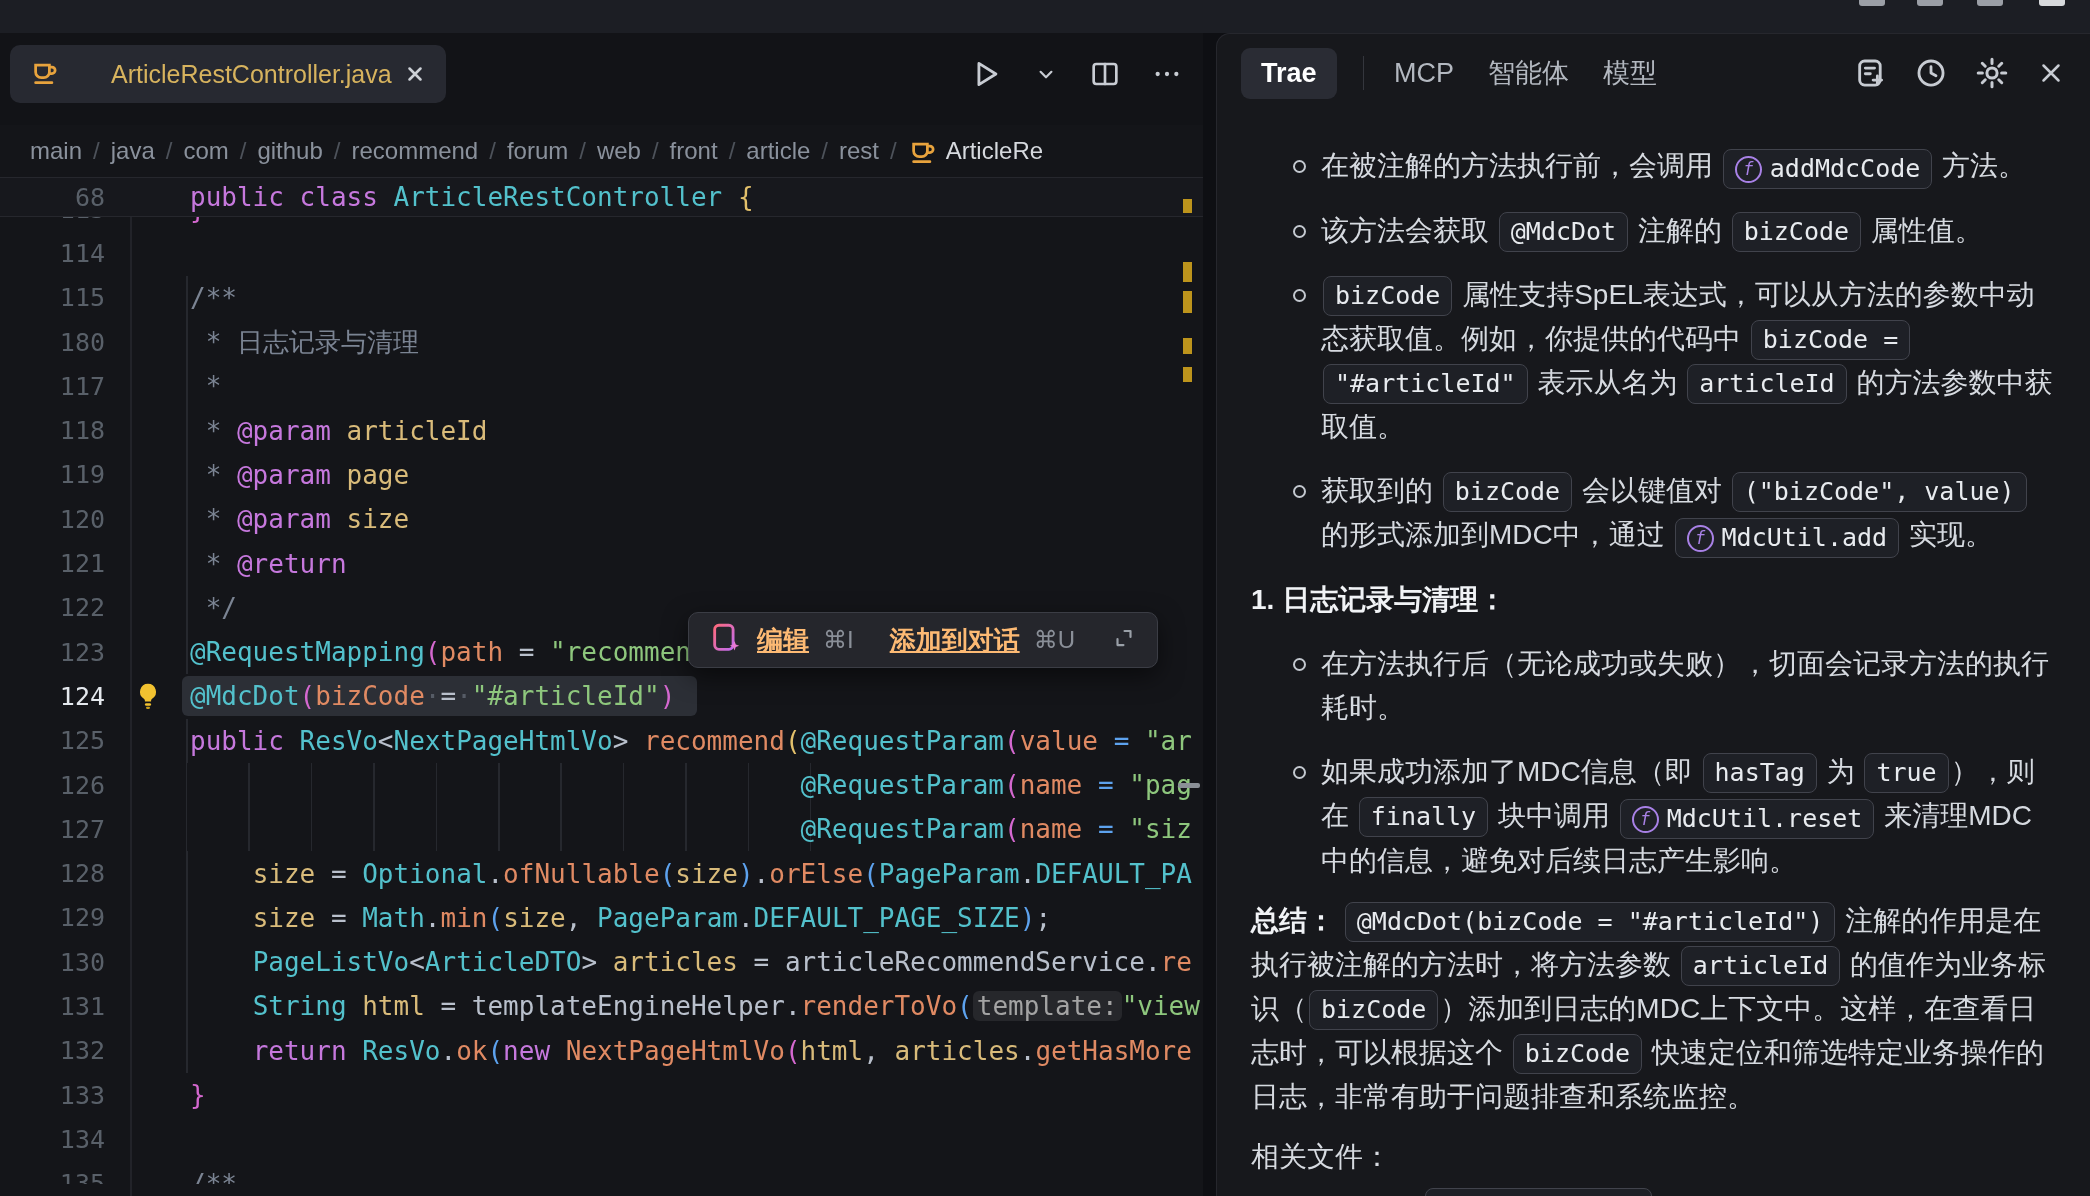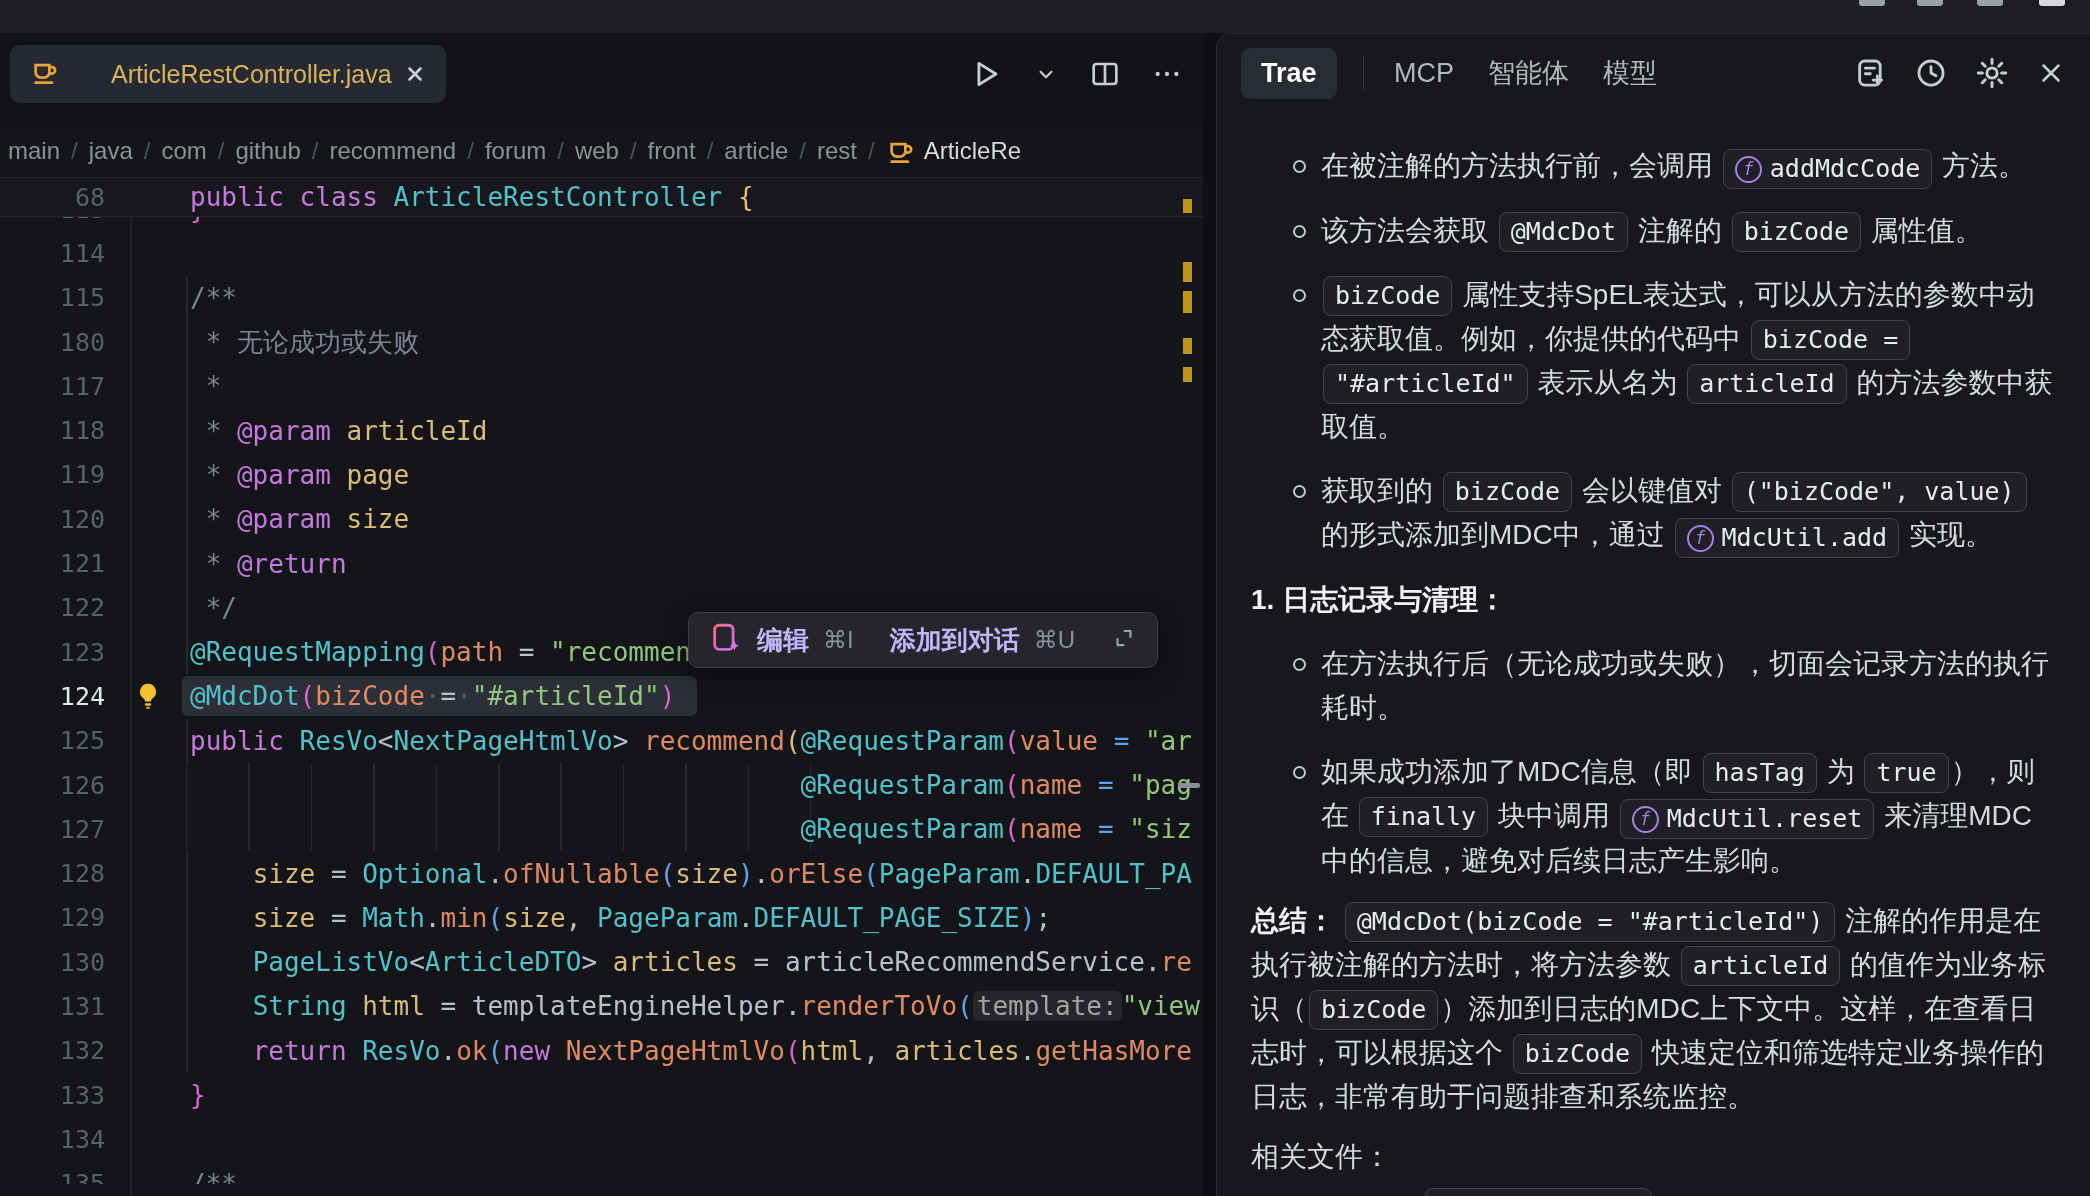--- a/index.html
+++ b/index.html
@@ -13,21 +13,21 @@
   
   .editor { position:absolute; left:0; top:33px; width:1203px; height:1163px;
             background:#141519; overflow:hidden; }
   .tabstrip { position:relative; height:92px; background:#121317; }
   .tab { position:absolute; left:10px; top:12px; height:58px; display:flex; align-items:center;
          gap:12px; padding:0 20px; background:#272931; border-radius:10px; }
   .tab .title { color:#d7b35e; font-size:25px;margin-left:39px; }
   .tab .close { color:#cdd1d7; font-size:24px; display:flex; }
   .ed-tools { position:absolute; right:20px; top:12px; height:58px; display:flex; align-items:center; gap:30px; color:#c8ccd3; }
   .ed-tools .ic { display:flex; }
-  .breadcrumb { height:52px; display:flex; align-items:center; padding-left:8px; gap:11px;
+  .breadcrumb { height:52px; display:flex; align-items:center; padding-left:30px; gap:11px;
                 font-size:24px; color:#8a919c; white-space:nowrap; }
   .breadcrumb .sep { color:#4d525a; }
   .breadcrumb .file { color:#d6d9de; display:flex; align-items:center; gap:8px; }
 
   .sticky { position:relative; z-index:10; height:40px; background:#17181d;
             border-top:1.5px solid #26272d; border-bottom:1.5px solid #26272d;
             display:flex; }
   .codewrap { position:relative; height:calc(100% - 196px); overflow:hidden; }
   .codelines { margin-top:-30px; }
   .row { position:relative; height:44.3px; display:flex; align-items:center; white-space:pre;
@@ -51,21 +51,21 @@
   .kw{color:#c678dd} .ty{color:#53c1cc} .at{color:#53c1cc} .fn{color:#e08a63} .pr{color:#e08a63}
   .st{color:#8ec77d} .va{color:#d9bb7a} .pl{color:#b9c0cc} .cm{color:#7b8493} .dt{color:#c678dd}
   .p1{color:#e3c06b} .p2{color:#d468cf} .p3{color:#5da2ee} .ws{color:#565c66}
   .in{color:#a3a3a3; background:rgba(255,255,255,.08); border-radius:6px; padding:0 4px;}
 
   
   .tooltip { position:absolute; left:688px; top:579px; height:56px; z-index:30;
              background:#25262c; border:1.5px solid #3b3d45; border-radius:10px;
              display:flex; align-items:center; gap:14px; padding:0 20px;
              box-shadow:0 8px 24px rgba(0,0,0,.5); }
-  .tooltip .lbl { color:#c4b5fd; font-size:26px; font-weight:600; }
+  .tooltip .lbl { color:#fdba74; font-size:26px; font-weight:600;text-decoration:underline; }
   .tooltip .key { color:#8a8f98; font-size:24px; }
   .tooltip .gap { width:8px; }
 
   
   .assistant { position:absolute; left:1216px; top:33px; width:874px; height:1163px;
                background:#17181c; border:1px solid #26272d; border-right:none; border-bottom:none;
                border-radius:14px 0 0 0; overflow:hidden; }
   .ai-head { position:relative; height:78px; display:flex; align-items:center; padding:0 24px; gap:26px; }
   .ai-tab { font-size:27px; color:#b3b8c0; padding:10px 4px; }
   .ai-tab.active { background:#2a2c34; color:#ffffff; font-weight:700; border-radius:9px; padding:10px 20px; }
@@ -178,21 +178,21 @@
       </span>
     </div>
   <div class="sticky" id="sticky">
       <div class="row"><span class="gut">68</span><span class="txt"><span class="kw">public class </span><span class="ty">ArticleRestController </span><span class="p1">{</span></span></div>
     </div>
   <div class="codewrap">
     <div class="codelines" id="codelines">
         <div class="row"><span class="gut">113</span><span class="txt"><span class="p2">}</span></span></div>
         <div class="row"><span class="gut">114</span><span class="txt"></span></div>
         <div class="row"><span class="guide1"></span><span class="gut">115</span><span class="txt"><span class="cm">/**</span></span></div>
-        <div class="row"><span class="guide1"></span><span class="gut">180</span><span class="txt"><span class="cm"> * 无论成功或失败</span></span></div>
+        <div class="row"><span class="guide1"></span><span class="gut">180</span><span class="txt"><span class="cm"> * 日志记录与清理</span></span></div>
         <div class="row"><span class="guide1"></span><span class="gut">117</span><span class="txt"><span class="cm"> *</span></span></div>
         <div class="row"><span class="guide1"></span><span class="gut">118</span><span class="txt"><span class="cm"> * </span><span class="dt">@param</span><span class="pl"> </span><span class="va">articleId</span></span></div>
         <div class="row"><span class="guide1"></span><span class="gut">119</span><span class="txt"><span class="cm"> * </span><span class="dt">@param</span><span class="pl"> </span><span class="va">page</span></span></div>
         <div class="row"><span class="guide1"></span><span class="gut">120</span><span class="txt"><span class="cm"> * </span><span class="dt">@param</span><span class="pl"> </span><span class="va">size</span></span></div>
         <div class="row"><span class="guide1"></span><span class="gut">121</span><span class="txt"><span class="cm"> * </span><span class="dt">@return</span></span></div>
         <div class="row"><span class="guide1"></span><span class="gut">122</span><span class="txt"><span class="cm"> */</span></span></div>
         <div class="row"><span class="guide1"></span><span class="gut">123</span><span class="txt"><span class="at">@RequestMapping</span><span class="p2">(</span><span class="pr">path</span><span class="pl"> = </span><span class="st">"recommend"</span><span class="p2">)</span></span></div>
         <div class="row sel"><span class="selbox"></span><span class="gut">124</span><span class="txt"><span class="at">@MdcDot</span><span class="p2">(</span><span class="pr">bizCode</span><span class="ws">·</span><span class="pl">=</span><span class="ws">·</span><span class="st">"#articleId"</span><span class="p2">)</span></span><span class="bulb"><svg width="32" height="32" viewBox="0 0 24 24">
               <path d="M12 2.8a6 6 0 0 1 3.3 11c-.6.4-1 1.1-1 1.8v.6H9.7v-.6c0-.7-.4-1.4-1-1.8A6 6 0 0 1 12 2.8z" fill="#F2C230"></path>
               <rect x="9.7" y="17.4" width="4.6" height="2" rx="1" fill="#F2C230"></rect>

